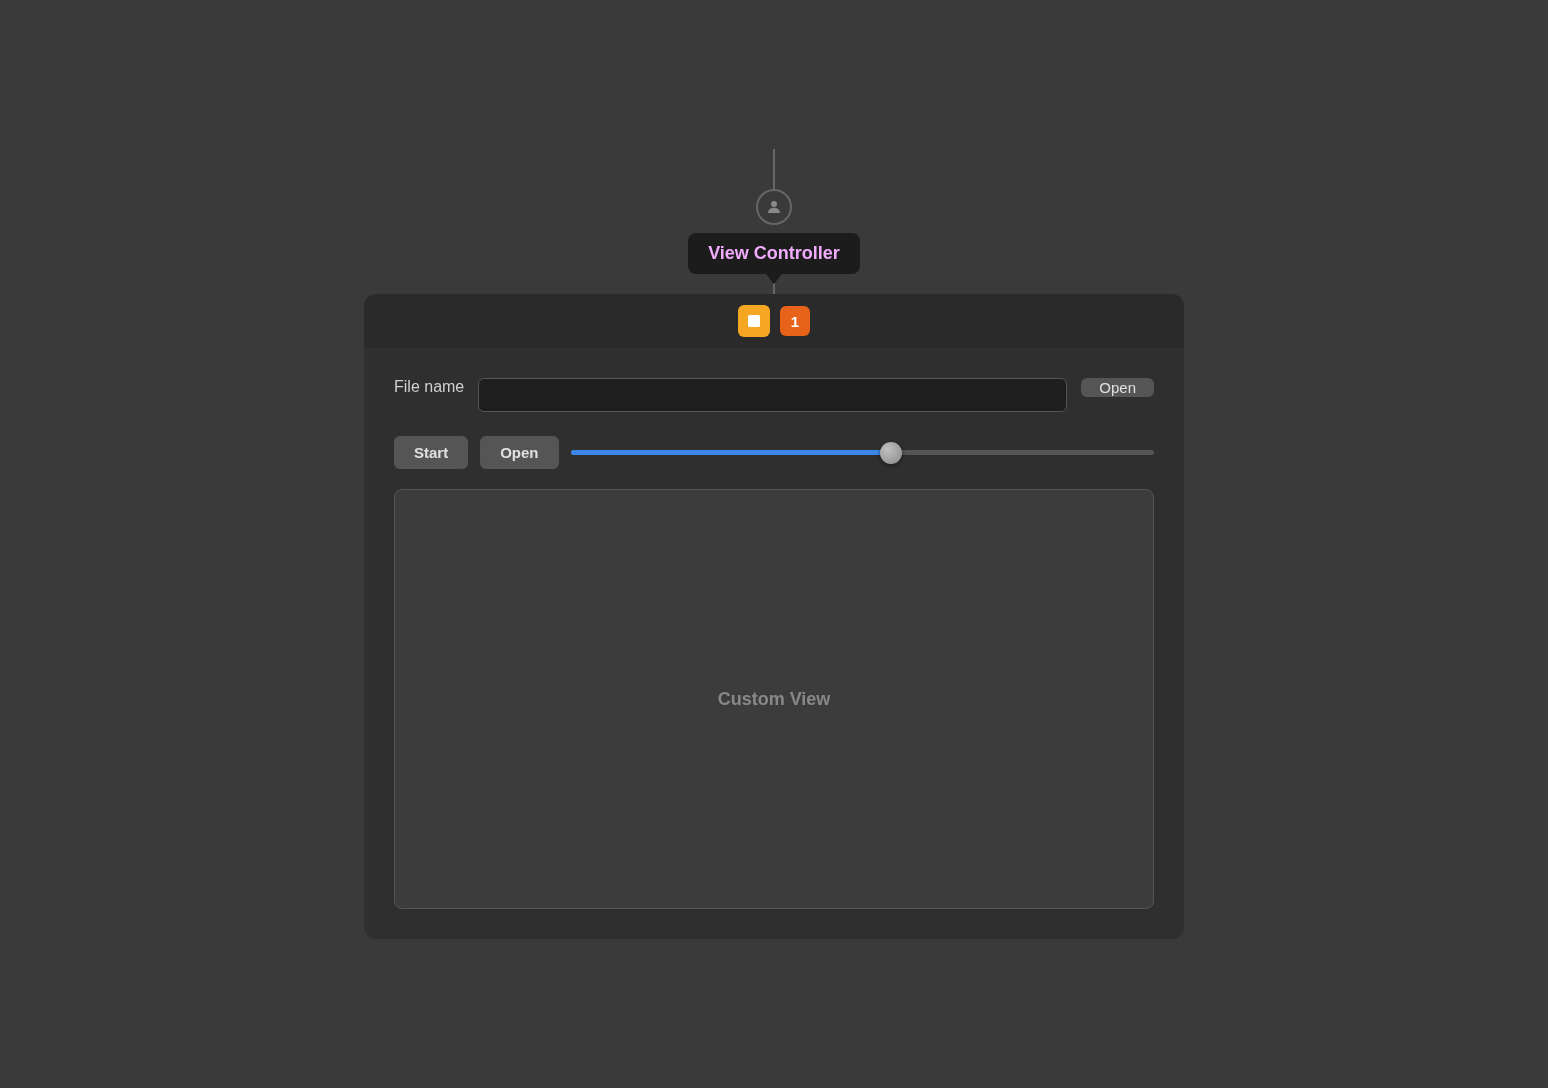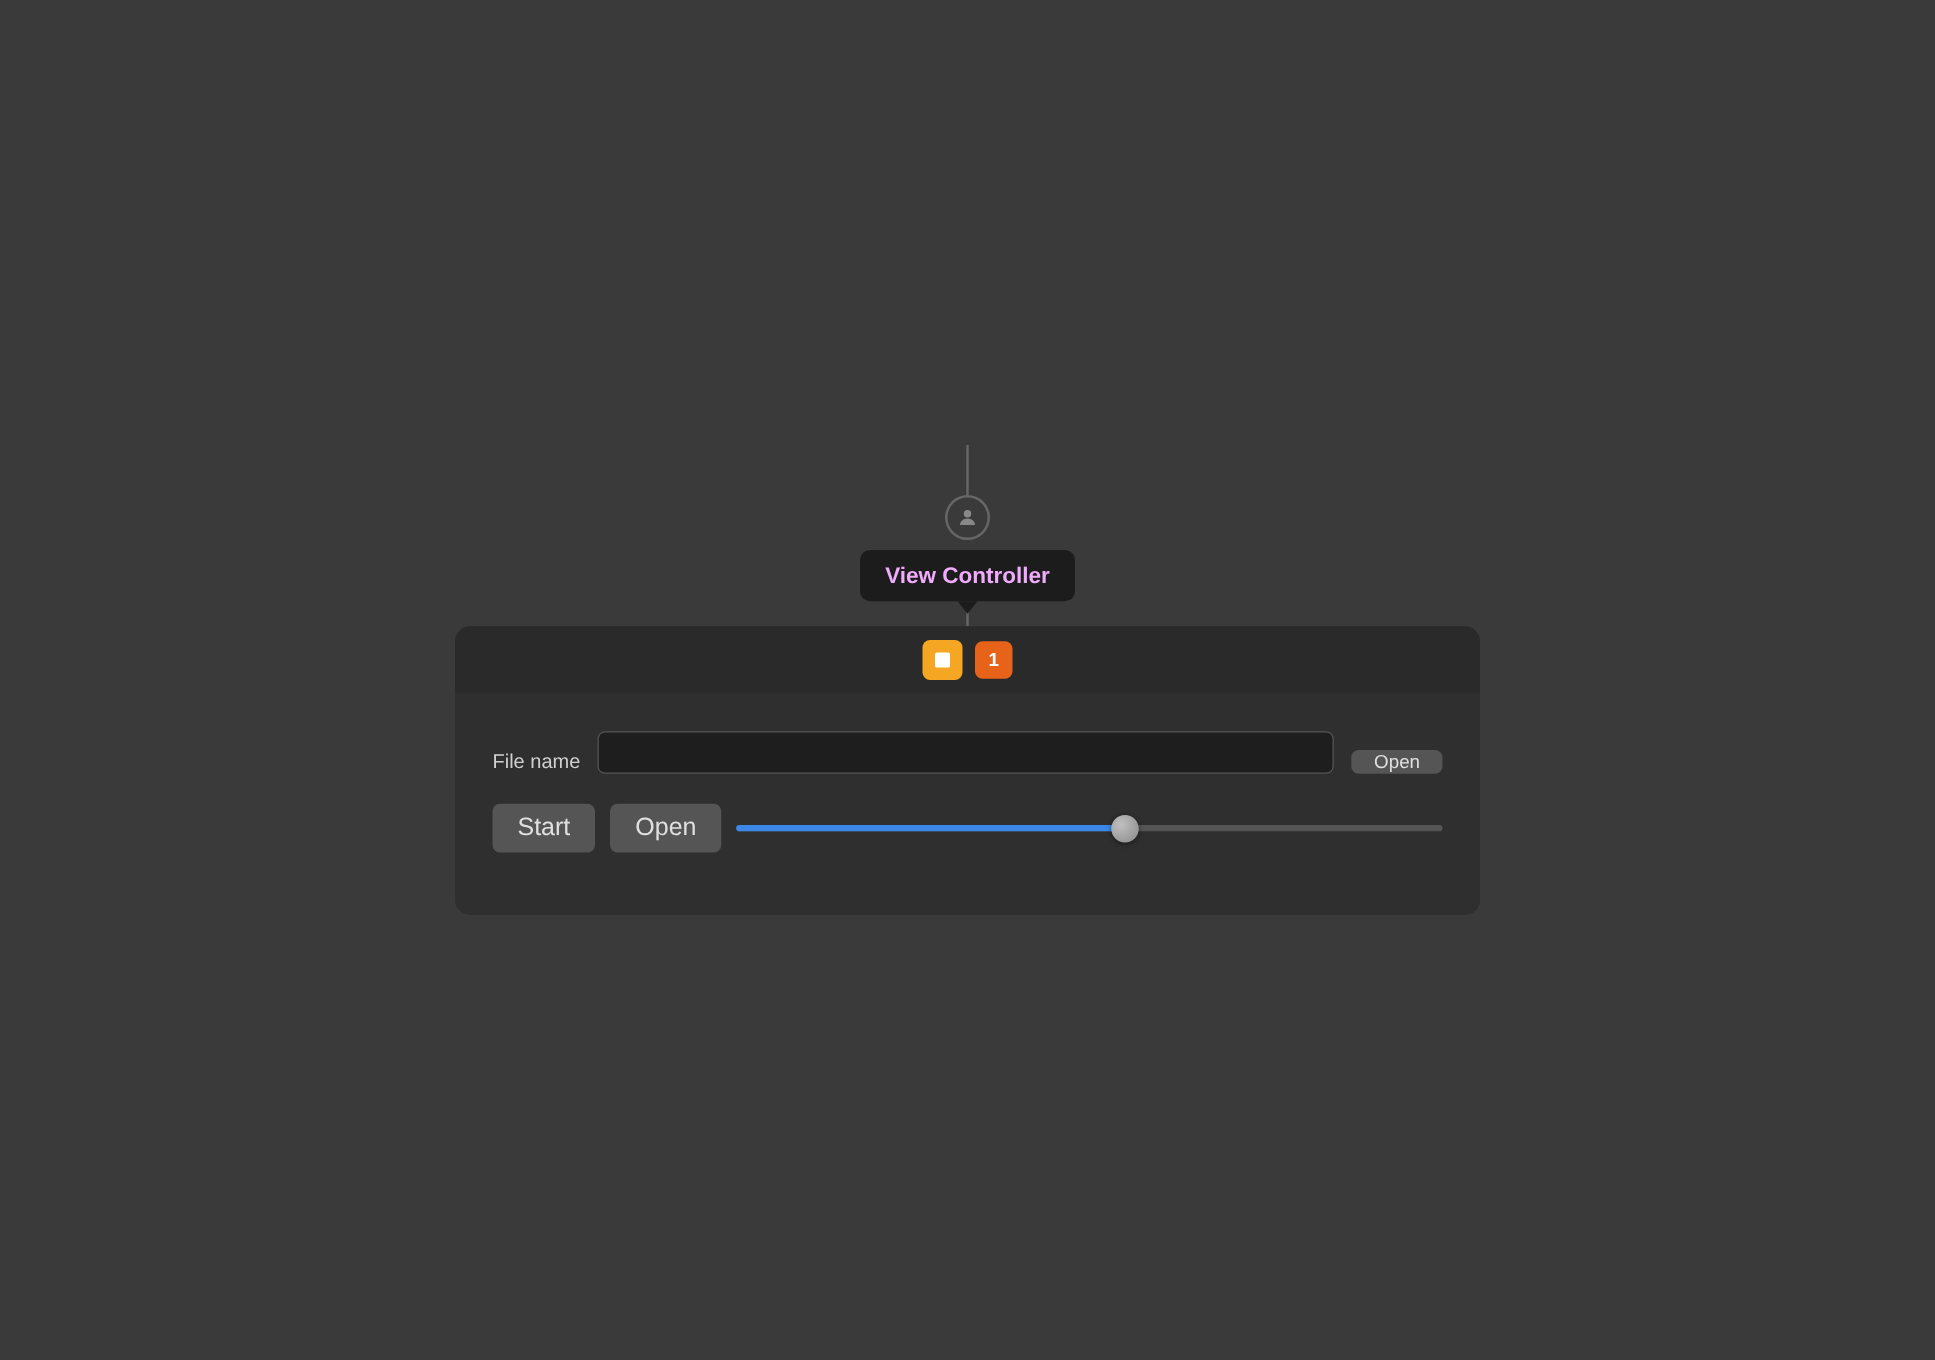--- a/index.html
+++ b/index.html
@@ -130,21 +130,21 @@
     .main-panel {
       width: 820px;
       background-color: #2f2f2f;
       border-radius: 0 0 12px 12px;
       padding: 30px 30px 30px 30px;
     }
 
     
     .file-name-row {
       display: flex;
-      align-items: flex-end;
+      align-items: flex-start;
       gap: 14px;
       margin-bottom: 24px;
     }
 
     .file-name-label {
       color: #d0d0d0;
       font-size: 16px;
       white-space: nowrap;
     }
 
@@ -178,22 +178,23 @@
       gap: 12px;
       margin-bottom: 20px;
     }
 
     .start-button, .stop-button {
       background-color: #555;
       color: #e0e0e0;
       border: none;
       border-radius: 6px;
       padding: 8px 20px;
-      font-size: 20px;
+      font-size: 15px;
       cursor: pointer;
+      font-weight: bold;
     }
 
     
     .slider-container {
       flex: 1;
       position: relative;
       height: 20px;
       display: flex;
       align-items: center;
     }
@@ -295,15 +296,18 @@
       </button>
 
       <div class="slider-container">
         <div class="slider-track">
           <div class="slider-fill"></div>
           <div class="slider-thumb"></div>
         </div>
       </div>
     </div>
 
+    <div class="custom-view-area">
+      <span class="custom-view-label">Custom View</span>
+    </div>
 
   </div>
 </div>
 
 </body></html>

